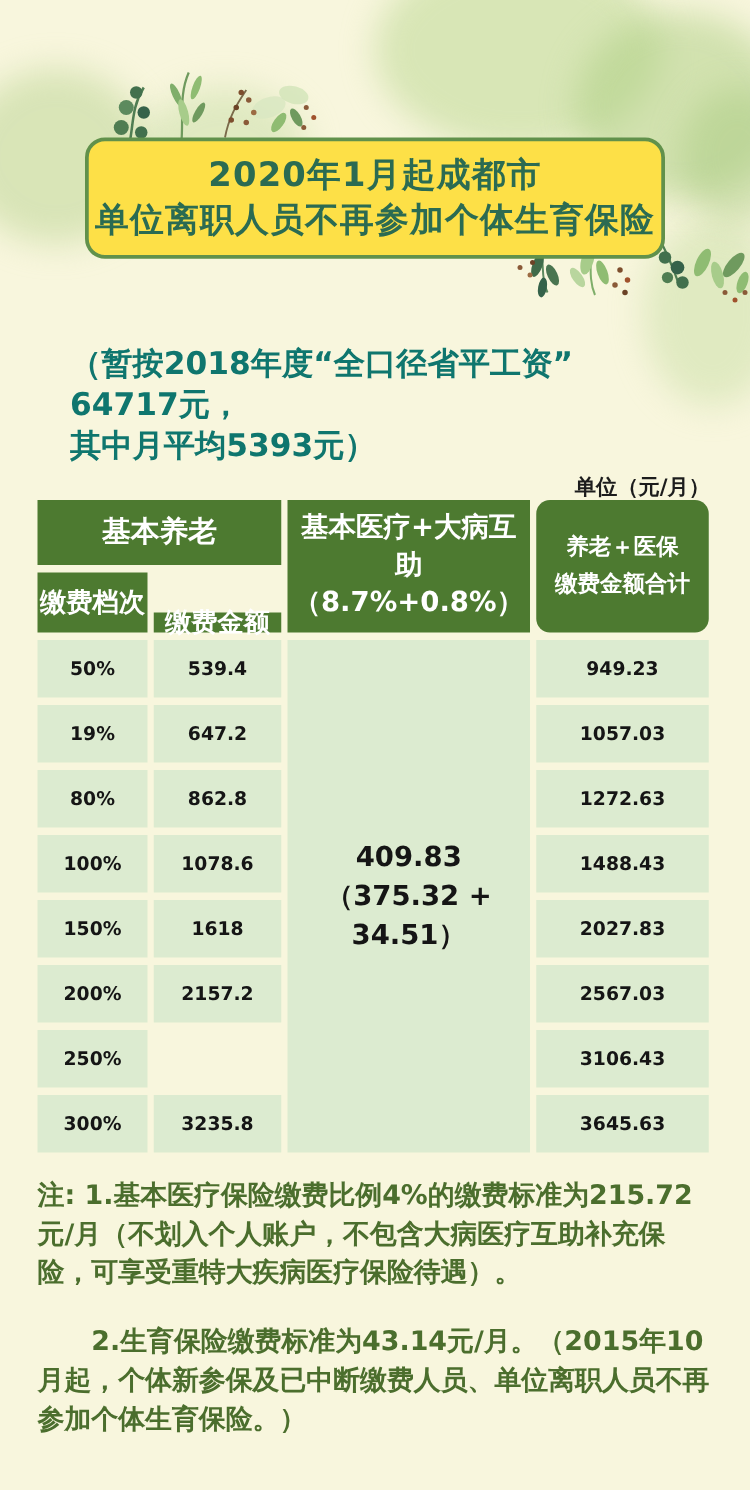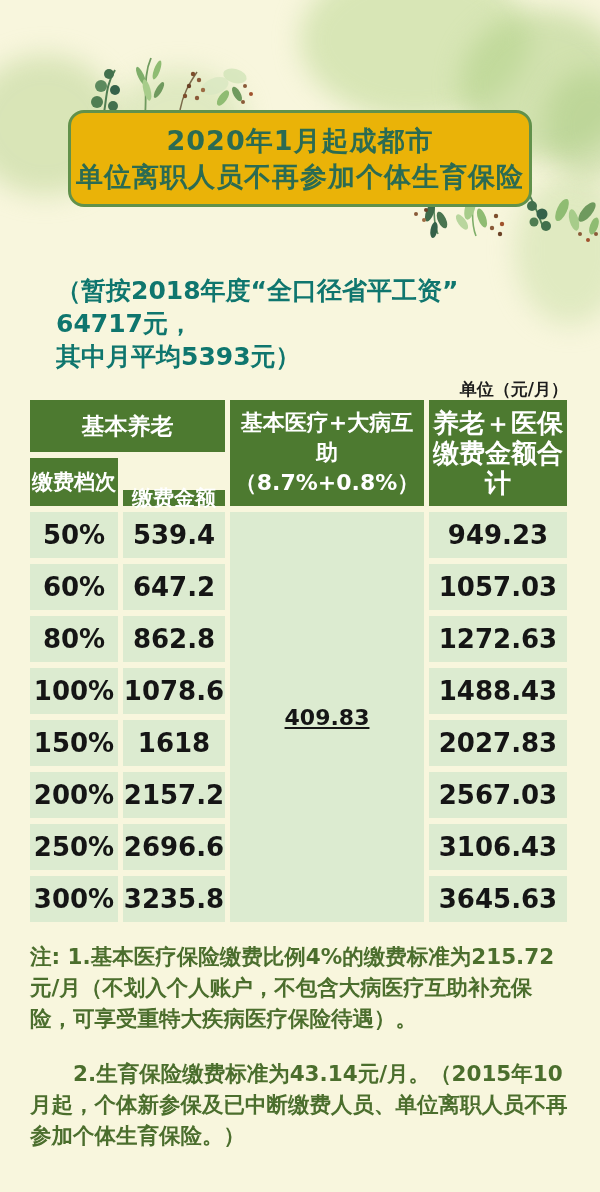--- a/index.html
+++ b/index.html
@@ -15,21 +15,21 @@
   .b4{left:115px;top:70px;width:130px;height:95px;background:rgba(200,222,165,.5);}
   .b5{left:515px;top:175px;width:110px;height:150px;background:rgba(196,220,160,.45);}
   .b6{left:545px;top:70px;width:90px;height:110px;background:rgba(160,198,120,.4);}
 
   .deco{position:absolute;z-index:1;}
   .deco-tl{left:85px;top:46px;width:180px;height:72px;}
   .deco-br{left:412px;top:196px;width:188px;height:72px;}
 
   .title-card{
     position:absolute;left:68px;top:110px;width:464px;height:97px;z-index:2;
-    background:#eab308;border:3px solid #61914b;border-radius:16px;box-sizing:border-box;
+    background:#fde047;border:3px solid #61914b;border-radius:16px;box-sizing:border-box;
     display:flex;flex-direction:column;justify-content:center;text-align:center;
     color:#2b6b52;font-weight:bold;font-size:27px;line-height:36px;letter-spacing:1px;
   }
 
   .subtitle{
     position:absolute;left:56px;top:274px;width:496px;z-index:2;
     color:#0f766e;font-weight:bold;font-size:25px;line-height:33px;
   }
   .subtitle span{display:block;}
 
@@ -45,29 +45,29 @@
     grid-template-rows:52px 48px repeat(8,46px);
     column-gap:5px;row-gap:6px;
   }
   .th{
     background:#4d7a30;color:#fff;font-weight:bold;
     display:flex;flex-direction:column;align-items:center;justify-content:center;
     text-align:center;font-size:21px;line-height:27px;
   }
   .th-group{grid-column:1/3;grid-row:1;font-size:23px;}
   .th-medical{grid-column:3;grid-row:1/3;font-size:22px;line-height:30px;}
-  .th-total{grid-column:4;grid-row:1/3;font-size:26px;line-height:30px;}
+  .th-total{grid-column:4;grid-row:1/3;font-size:18px;line-height:30px;border-radius:11px;}
   .th-tier{grid-column:1;grid-row:2;}
   .th-amount{grid-column:2;grid-row:2;margin-top:32px;}
   .td{
-    background:#dcebd0;color:#151515;font-weight:bold;font-size:26px;
+    background:#dcebd0;color:#151515;font-weight:bold;font-size:15px;
     display:flex;align-items:center;justify-content:center;text-align:center;
   }
   .td-merged{
-    grid-column:3;grid-row:3/11;flex-direction:column;font-size:22px;line-height:31px;text-decoration:underline;
+    grid-column:3;grid-row:3/11;flex-direction:column;font-size:22px;line-height:31px;
   }
 
   .notes{
     position:absolute;left:30px;top:941px;width:542px;z-index:2;
     color:#4b6e2d;font-weight:bold;font-size:21.5px;line-height:31px;
   }
   .notes p{margin:0;}
   .note-2{margin-top:24px !important;text-indent:2em;}
 </style>
 </head>
@@ -162,48 +162,48 @@
   <div class="th th-total">
     <span>养老＋医保</span>
     <span>缴费金额合计</span>
   </div>
 
   <div class="th th-tier">缴费档次</div>
   <div class="th th-amount">缴费金额</div>
 
   <div class="td td-merged">
     <span>409.83</span>
+    <span>（375.32 + 34.51）</span>
   </div>
 
   <div class="td" style="grid-column:1;grid-row:3">50%</div>
   <div class="td" style="grid-column:2;grid-row:3">539.4</div>
   <div class="td" style="grid-column:4;grid-row:3">949.23</div>
 
-  <div class="td" style="grid-column:1;grid-row:4">60%</div>
+  <div class="td" style="grid-column:1;grid-row:4">19%</div>
   <div class="td" style="grid-column:2;grid-row:4">647.2</div>
   <div class="td" style="grid-column:4;grid-row:4">1057.03</div>
 
   <div class="td" style="grid-column:1;grid-row:5">80%</div>
   <div class="td" style="grid-column:2;grid-row:5">862.8</div>
   <div class="td" style="grid-column:4;grid-row:5">1272.63</div>
 
   <div class="td" style="grid-column:1;grid-row:6">100%</div>
   <div class="td" style="grid-column:2;grid-row:6">1078.6</div>
   <div class="td" style="grid-column:4;grid-row:6">1488.43</div>
 
   <div class="td" style="grid-column:1;grid-row:7">150%</div>
   <div class="td" style="grid-column:2;grid-row:7">1618</div>
   <div class="td" style="grid-column:4;grid-row:7">2027.83</div>
 
   <div class="td" style="grid-column:1;grid-row:8">200%</div>
   <div class="td" style="grid-column:2;grid-row:8">2157.2</div>
   <div class="td" style="grid-column:4;grid-row:8">2567.03</div>
 
   <div class="td" style="grid-column:1;grid-row:9">250%</div>
-  <div class="td" style="grid-column:2;grid-row:9">2696.6</div>
   <div class="td" style="grid-column:4;grid-row:9">3106.43</div>
 
   <div class="td" style="grid-column:1;grid-row:10">300%</div>
   <div class="td" style="grid-column:2;grid-row:10">3235.8</div>
   <div class="td" style="grid-column:4;grid-row:10">3645.63</div>
 </div>
 
 <div class="notes">
   <p class="note-1">注: 1.基本医疗保险缴费比例4%的缴费标准为215.72元/月（不划入个人账户，不包含大病医疗互助补充保险，可享受重特大疾病医疗保险待遇）。</p>
   <p class="note-2">2.生育保险缴费标准为43.14元/月。（2015年10月起，个体新参保及已中断缴费人员、单位离职人员不再参加个体生育保险。）</p>

